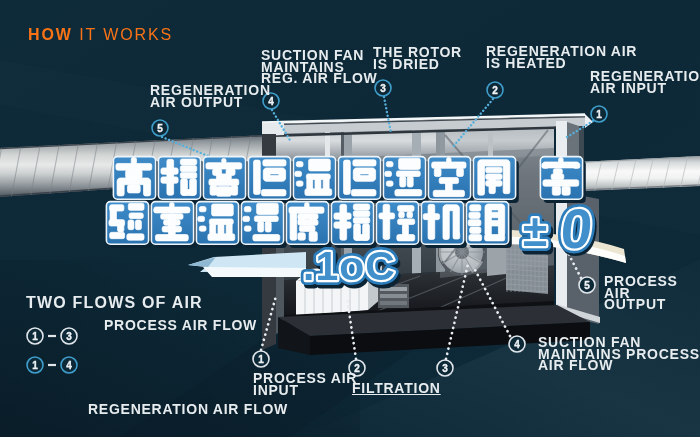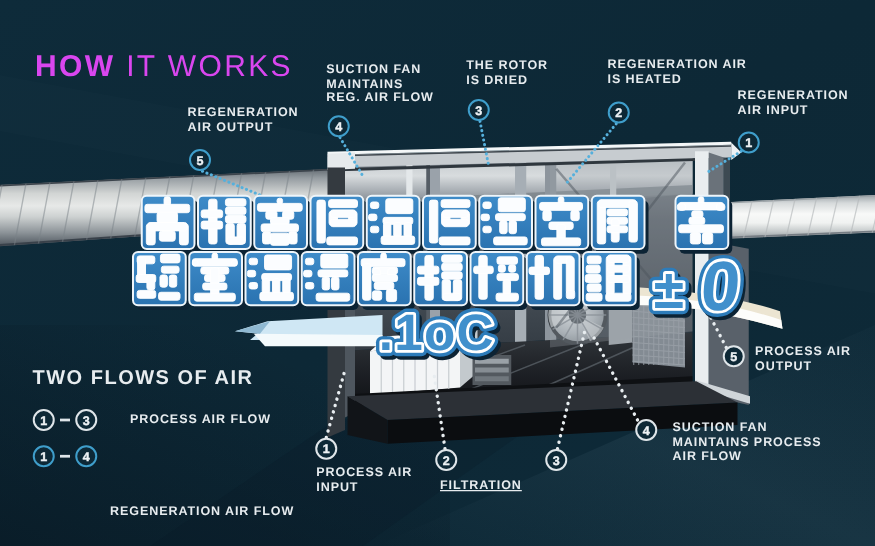--- a/index.html
+++ b/index.html
@@ -1,15 +1,15 @@
 <!DOCTYPE html>
 <html><head><meta charset="utf-8"><style>
 html,body{margin:0;padding:0;}
 #stage{position:relative;width:700px;height:437px;overflow:hidden;background:#0d2836;font-family:"Liberation Sans",sans-serif;}
-.lb{position:absolute;color:#e7ecef;font-weight:bold;font-size:10px;line-height:11.5px;letter-spacing:0.75px;white-space:pre-line;}
+.lb{position:absolute;color:#e7ecef;font-weight:bold;font-size:14px;line-height:11.5px;letter-spacing:0.75px;white-space:pre-line;}
 .kw{fill:#fbfdff;stroke:#ffffff;stroke-width:2;stroke-linejoin:round;}
 .ol{font:bold 56px "Liberation Sans",sans-serif;}
 .olp{font:bold 44px "Liberation Sans",sans-serif;}
 .ol2{font:bold 41px "Liberation Sans",sans-serif;letter-spacing:1px;}
 .ks2{stroke:#0c2334;stroke-width:9;fill:#0c2334;paint-order:stroke;stroke-linejoin:round;}
 .kr2{stroke:#2d7cba;stroke-width:10;fill:#2d7cba;paint-order:stroke;stroke-linejoin:round;}
 .kw2{stroke:#ffffff;stroke-width:4.5;fill:#4190cc;paint-order:stroke;stroke-linejoin:round;}
 </style></head><body>
 <div id="stage">
 <svg width="700" height="437" viewBox="0 0 700 437" style="position:absolute;left:0;top:0">
@@ -541,21 +541,21 @@
         <text class="olp kw2" x="523.0" y="246.0">±</text>
         <text class="ol kw2" x="585.0" y="248.0" transform="skewX(-6)">0</text>
       </g>
       <g>
         <text class="ol2 ks2" x="303" y="280" transform="translate(2.5,3.5)">.1oC</text>
         <text class="ol2 kr2" x="303" y="280">.1oC</text>
         <text class="ol2 kw2" x="303" y="280">.1oC</text>
       </g>
 </svg>
 
-<div style="position:absolute;left:28px;top:40px;font-size:24px;letter-spacing:1.9px;color:#d946ef;font-weight:bold;">HOW <span style="font-weight:normal;">IT WORKS</span></div>
+<div style="position:absolute;left:28px;top:26px;font-size:16px;letter-spacing:1.9px;color:#f97316;font-weight:bold;">HOW <span style="font-weight:normal;">IT WORKS</span></div>
 
 <div class="lb" style="left:150px;top:85px;">REGENERATION
 AIR OUTPUT</div>
 
 <div class="lb" style="left:261px;top:50px;">SUCTION FAN
 MAINTAINS
 REG. AIR FLOW</div>
 
 <div class="lb" style="left:373px;top:47px;">THE ROTOR
 IS DRIED</div>
@@ -574,15 +574,15 @@
 AIR FLOW</div>
 
 
 <div class="lb" style="left:352px;top:383px;text-decoration:underline;">FILTRATION</div>
 
 <div class="lb" style="left:253px;top:373px;">PROCESS AIR
 INPUT</div>
 
 <div class="lb" style="left:26px;top:297px;font-size:16px;letter-spacing:1.2px;">TWO FLOWS OF AIR</div>
 
-<div class="lb" style="left:88px;top:330px;padding-left:16px;">PROCESS AIR FLOW</div>
+<div class="lb" style="left:88px;top:320px;padding-left:16px;">PROCESS AIR FLOW</div>
 
 <div class="lb" style="left:88px;top:359px;margin-top:45px;">REGENERATION AIR FLOW</div>
 </div>
 </body></html>

